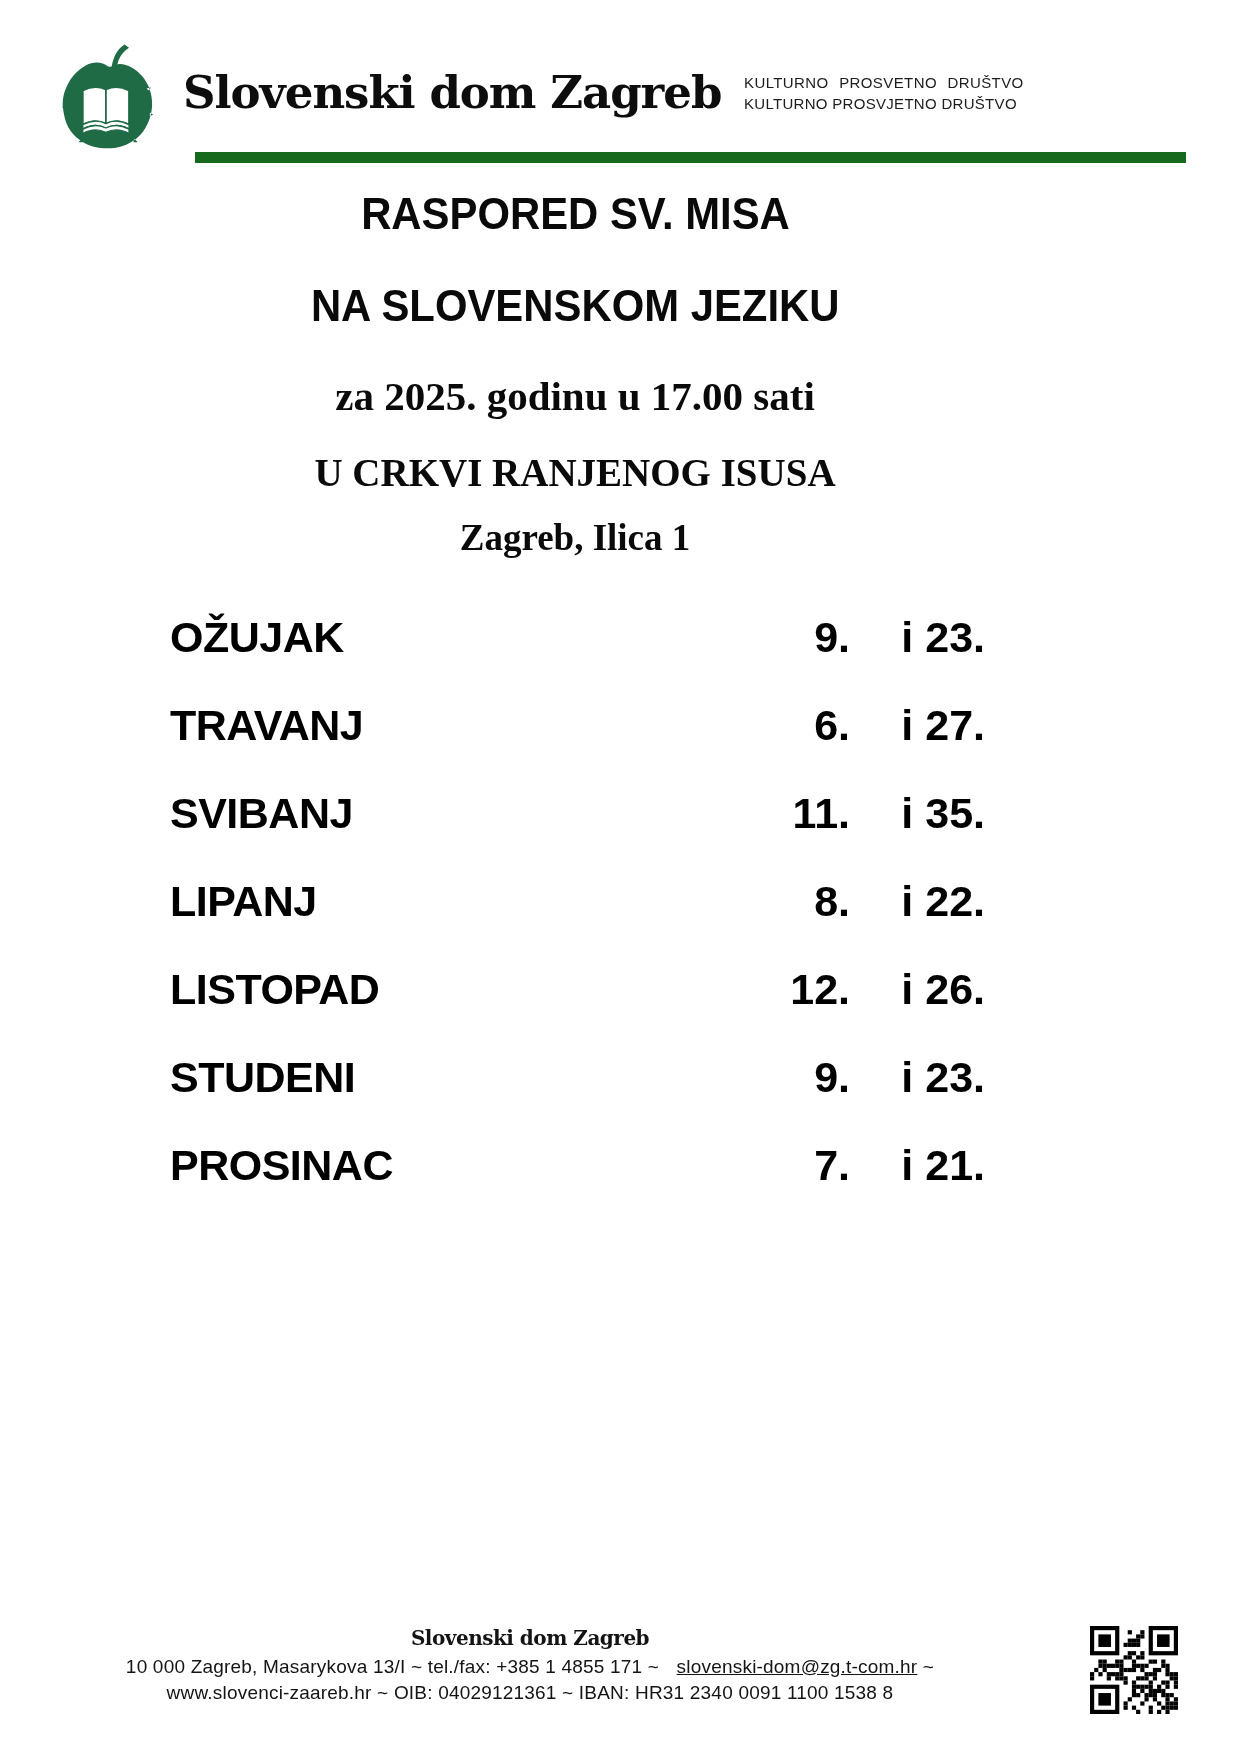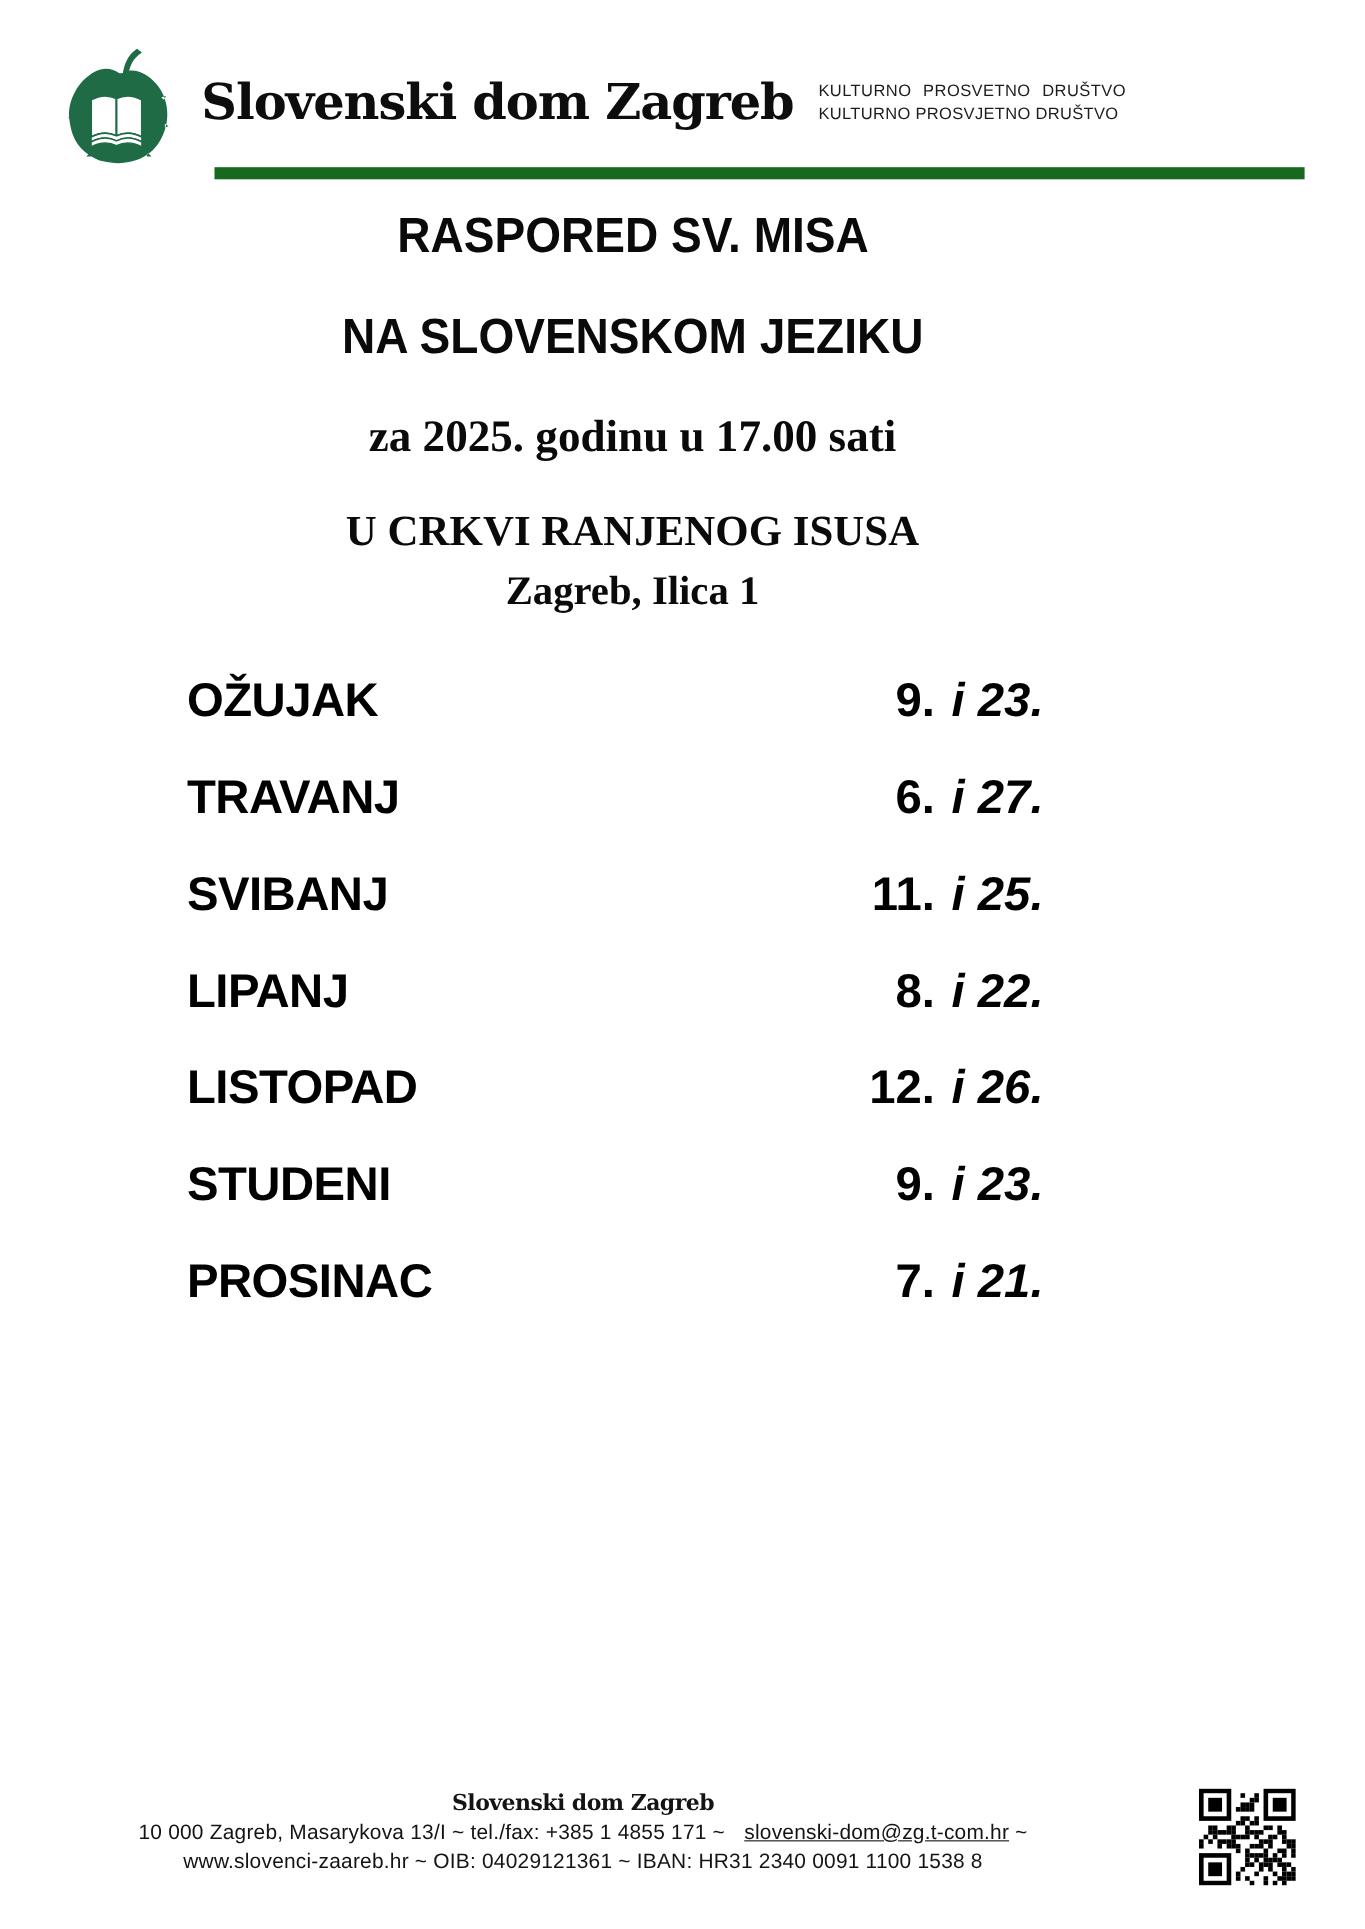--- a/index.html
+++ b/index.html
@@ -28,30 +28,30 @@
   .green-rule { position:absolute; left:195px; top:152px; width:991px; height:11px;
     background:#17691d; }
   .h-sans { position:absolute; left:0; width:1150px; text-align:center;
     font-weight:bold; font-size:45px; color:#0a0a0a; white-space:nowrap; }
   .h-sans > span { display:inline-block; transform:scaleX(0.93); transform-origin:center; }
   .h-title1 { top:188px; }
   .h-title2 { top:280px; }
   .h-serif { position:absolute; left:0; width:1150px; text-align:center;
     font-family:"Liberation Serif", serif; font-weight:bold; color:#0a0a0a; white-space:nowrap; }
   .h-sub   { top:372px; font-size:41px; }
-  .h-loc   { top:460px; font-size:39px; }
+  .h-loc   { top:450px; font-size:39px; }
   .h-addr  { top:516px; font-size:37px; }
 
   
   .schedule { position:absolute; left:170px; top:593px; width:815px; }
   .row { display:flex; align-items:center; height:88px;
     font-weight:bold; font-size:43px; white-space:nowrap; }
   .row .month { flex:1; letter-spacing:-0.5px; }
   .row .d1 { width:70px; text-align:right; }
-  .row .d2 { width:120px; margin-left:15px; text-align:left;font-style:italic; }
+  .row .d2 { width:120px; margin-left:15px; text-align:right; }
 
   
   .footer { position:absolute; left:0; top:1626px; width:1060px; text-align:center;
     color:#141414; }
   .footer .org { font-family:"DejaVu Serif", serif; font-weight:bold;
     font-size:20px; letter-spacing:-0.5px; margin-bottom:4px; }
   .footer .line { font-size:19px; line-height:26px; letter-spacing:0.2px; }
   .footer a.email { color:#141414; text-decoration:underline; cursor:pointer;margin-left:12px; }
 
   .qr { position:absolute; left:1090px; top:1626px; width:88px; height:88px; }
@@ -110,21 +110,21 @@
       <span class="d2">i 23.</span>
     </div>
     <div class="row">
       <span class="month">TRAVANJ</span>
       <span class="d1">6.</span>
       <span class="d2">i 27.</span>
     </div>
     <div class="row">
       <span class="month">SVIBANJ</span>
       <span class="d1">11.</span>
-      <span class="d2">i 25.</span>
+      <span class="d2">i 35.</span>
     </div>
     <div class="row">
       <span class="month">LIPANJ</span>
       <span class="d1">8.</span>
       <span class="d2">i 22.</span>
     </div>
     <div class="row">
       <span class="month">LISTOPAD</span>
       <span class="d1">12.</span>
       <span class="d2">i 26.</span>

